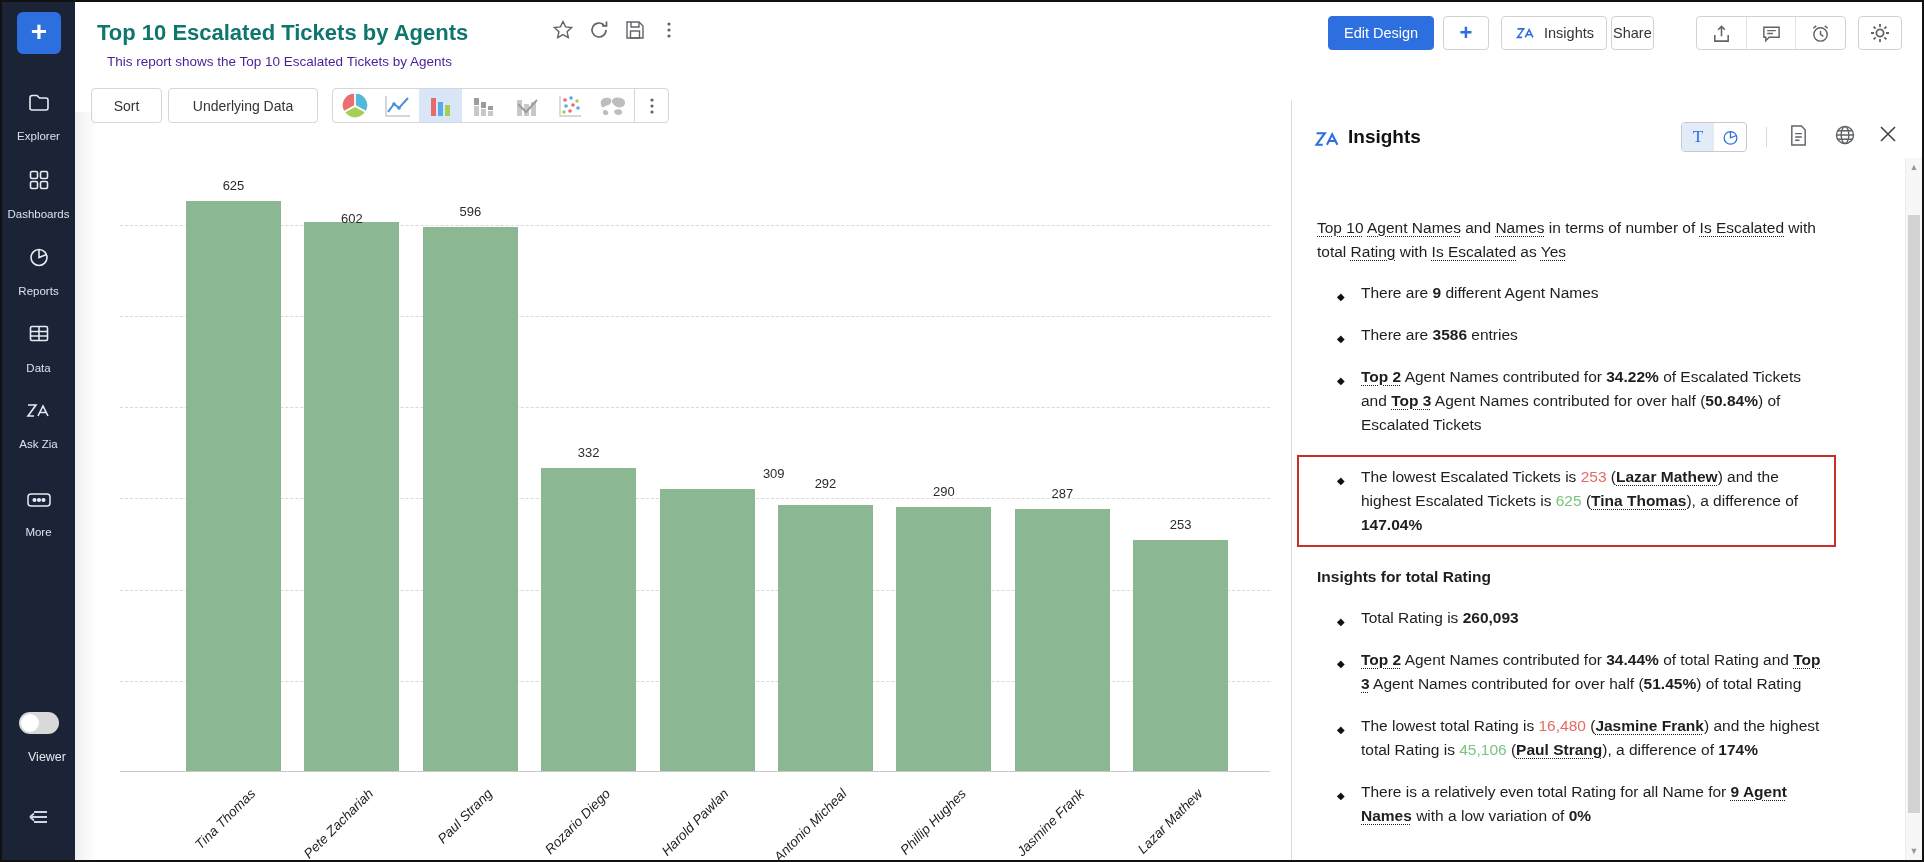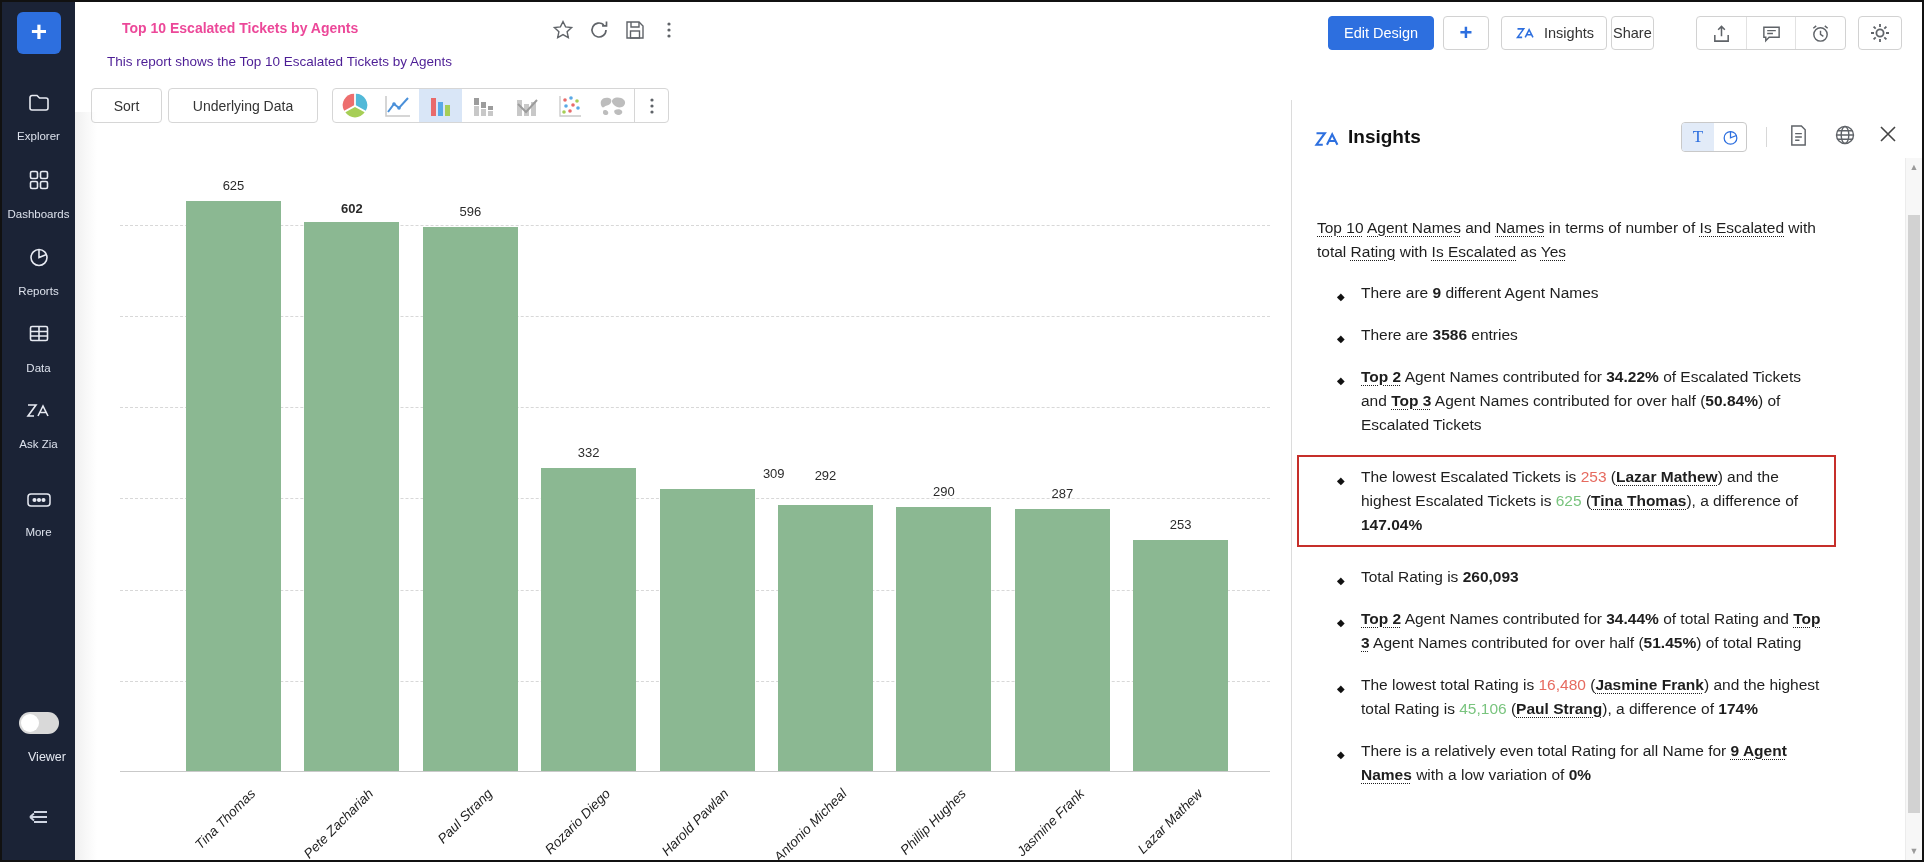--- a/index.html
+++ b/index.html
@@ -13,21 +13,21 @@
              color:#fff; font-size:28px; font-weight:bold; line-height:40px; text-align:center; cursor:pointer; }
   .sb-item { position:absolute; left:0; width:73px; text-align:center; color:#dde2ec; cursor:pointer; }
   .sb-item svg { display:block; margin:0 auto; }
   .sb-label { font-size:11.5px; margin-top:16px; color:#dce1ec; }
   .viewer-toggle { position:absolute; left:17px; top:710px; width:40px; height:22px; border-radius:11px; background:#d9d9d9; cursor:pointer; }
   .viewer-knob { position:absolute; left:2px; top:2px; width:18px; height:18px; border-radius:50%; background:#fff; }
   .viewer-label { position:absolute; left:0; top:748px; width:73px; text-align:center; color:#e3e7f0; font-size:12.5px;padding-left:17px; }
   .sb-collapse { position:absolute; left:0; top:803px; width:73px; text-align:center; cursor:pointer; }
 
   
-  .page-title { position:absolute; left:122px; top:20px; font-size:14px; font-weight:bold; color:#ec4899; }
+  .page-title { position:absolute; left:97px; top:20px; font-size:22px; font-weight:bold; color:#0f766e; }
   .page-sub { position:absolute; left:107px; top:54px; font-size:13.5px; color:#4c1d95; }
   .title-icon { position:absolute; top:19px; width:24px; height:24px; color:#5f6368; cursor:pointer; }
 
   .hbtn { position:absolute; top:16px; height:34px; background:#fff; border:1px solid #d2d2d2; border-radius:4px;
           font-size:14.5px; color:#333; display:flex; align-items:center; justify-content:center; cursor:pointer; }
   .btn-edit { left:1328px; padding:0 15px; background:#2d6fdf; border-color:#2d6fdf; color:#fff; }
   .btn-addplus { left:1443px; width:46px; color:#2d6fdf; font-size:22px; font-weight:bold; }
   .btn-insights { left:1501px; padding:0 12px; gap:6px; }
   .btn-share { left:1611px; padding:0 1px; }
   .icon-group { position:absolute; left:1696px; top:16px; width:150px; height:34px; border:1px solid #d2d2d2; border-radius:4px;
@@ -306,29 +306,29 @@
 <div class="plot" id="plot">
     <div class="gridline" style="top: 540.8px;"></div>
     <div class="gridline" style="top: 449.6px;"></div>
     <div class="gridline" style="top: 358.4px;"></div>
     <div class="gridline" style="top: 267.2px;"></div>
     <div class="gridline" style="top: 176px;"></div>
     <div class="gridline" style="top: 84.8px;"></div>
     <div class="bar" style="left: 66px; width: 95px; height: 570px; background: rgb(139, 184, 146);"></div>
     <div class="bar-val" style="left: 36px; width: 155px; top: 38px;">625</div>
     <div class="bar" style="left: 184.4px; width: 95px; height: 549px; background: rgb(139, 184, 146);"></div>
-    <div class="bar-val" style="left: 154.4px; width: 155px; top: 61px; font-weight: bold;">602</div>
+    <div class="bar-val" style="left: 154.4px; width: 155px; top: 71px;">602</div>
     <div class="bar" style="left: 302.8px; width: 95px; height: 544px; background: rgb(139, 184, 146);"></div>
     <div class="bar-val" style="left: 272.8px; width: 155px; top: 64.448px;">596</div>
     <div class="bar" style="left: 421.2px; width: 95px; height: 303px; background: rgb(139, 184, 146);"></div>
     <div class="bar-val" style="left: 391.2px; width: 155px; top: 305.216px;">332</div>
     <div class="bar" style="left: 539.6px; width: 95px; height: 282px; background: rgb(139, 184, 146);"></div>
     <div class="bar-val" style="left: 509.6px; width: 155px; top: 326.192px; text-align: right;">309</div>
     <div class="bar" style="left: 658px; width: 95px; height: 266px; background: rgb(139, 184, 146);"></div>
-    <div class="bar-val" style="left: 628px; width: 155px; top: 328px;">292</div>
+    <div class="bar-val" style="left: 628px; width: 155px; top: 336px;">292</div>
     <div class="bar" style="left: 776.4px; width: 95px; height: 264px; background: rgb(139, 184, 146);"></div>
     <div class="bar-val" style="left: 746.4px; width: 155px; top: 343.52px;">290</div>
     <div class="bar" style="left: 894.8px; width: 95px; height: 262px; background: rgb(139, 184, 146);"></div>
     <div class="bar-val" style="left: 864.8px; width: 155px; top: 346.256px;">287</div>
     <div class="bar" style="left: 1013.2px; width: 95px; height: 231px; background: rgb(139, 184, 146);"></div>
     <div class="bar-val" style="left: 983.2px; width: 155px; top: 377.264px;">253</div>
   </div>
 <div class="xlabels" id="xlabels">
     <span class="xlabel" style="right: 1022.5px;">Tina Thomas</span>
     <span class="xlabel" style="right: 904.1px;">Pete Zachariah</span>
@@ -380,20 +380,21 @@
         <path d="M3 3l14 14M17 3L3 17"></path>
       </svg>
   </span>
 
   <div class="ins-content" id="insContent">
       <div class="ins-intro"><span class="du">Top 10</span><span class=""> </span><span class="du">Agent Names</span><span class=""> and </span><span class="du">Names</span><span class=""> in terms of number of </span><span class="du">Is Escalated</span><span class=""> with total </span><span class="du">Rating</span><span class=""> with </span><span class="du">Is Escalated</span><span class=""> as </span><span class="du">Yes</span></div>
       <div class="ins-bullet"><span class="diamond">◆</span><span class="">There are </span><span class="b">9</span><span class=""> different Agent Names</span></div>
       <div class="ins-bullet"><span class="diamond">◆</span><span class="">There are </span><span class="b">3586</span><span class=""> entries</span></div>
       <div class="ins-bullet"><span class="diamond">◆</span><span class="b du">Top 2</span><span class=""> Agent Names contributed for </span><span class="b">34.22%</span><span class=""> of Escalated Tickets and </span><span class="b du">Top 3</span><span class=""> Agent Names contributed for over half (</span><span class="b">50.84%</span><span class="">) of Escalated Tickets</span></div>
       <div class="ins-bullet hl"><span class="diamond">◆</span><span class="">The lowest Escalated Tickets is </span><span class="red">253</span><span class=""> (</span><span class="b du">Lazar Mathew</span><span class="">) and the highest Escalated Tickets is </span><span class="green">625</span><span class=""> (</span><span class="b du">Tina Thomas</span><span class="">), a difference of </span><span class="b">147.04%</span></div>
+      <div class="ins-heading"><span class="">Insights for total Rating</span></div>
       <div class="ins-bullet"><span class="diamond">◆</span><span class="">Total Rating is </span><span class="b">260,093</span></div>
       <div class="ins-bullet"><span class="diamond">◆</span><span class="b du">Top 2</span><span class=""> Agent Names contributed for </span><span class="b">34.44%</span><span class=""> of total Rating and </span><span class="b du">Top 3</span><span class=""> Agent Names contributed for over half (</span><span class="b">51.45%</span><span class="">) of total Rating</span></div>
       <div class="ins-bullet"><span class="diamond">◆</span><span class="">The lowest total Rating is </span><span class="red">16,480</span><span class=""> (</span><span class="b du">Jasmine Frank</span><span class="">) and the highest total Rating is </span><span class="green">45,106</span><span class=""> (</span><span class="b du">Paul Strang</span><span class="">), a difference of </span><span class="b">174%</span></div>
       <div class="ins-bullet"><span class="diamond">◆</span><span class="">There is a relatively even total Rating for all Name for </span><span class="b du">9 Agent Names</span><span class=""> with a low variation of </span><span class="b">0%</span></div>
     </div>
 
   <div class="scrollbar">
     <div class="sb-arrow" style="top:4px">▲</div>
     <div class="sb-thumb"></div>
     <div class="sb-arrow" style="bottom:4px">▼</div>

